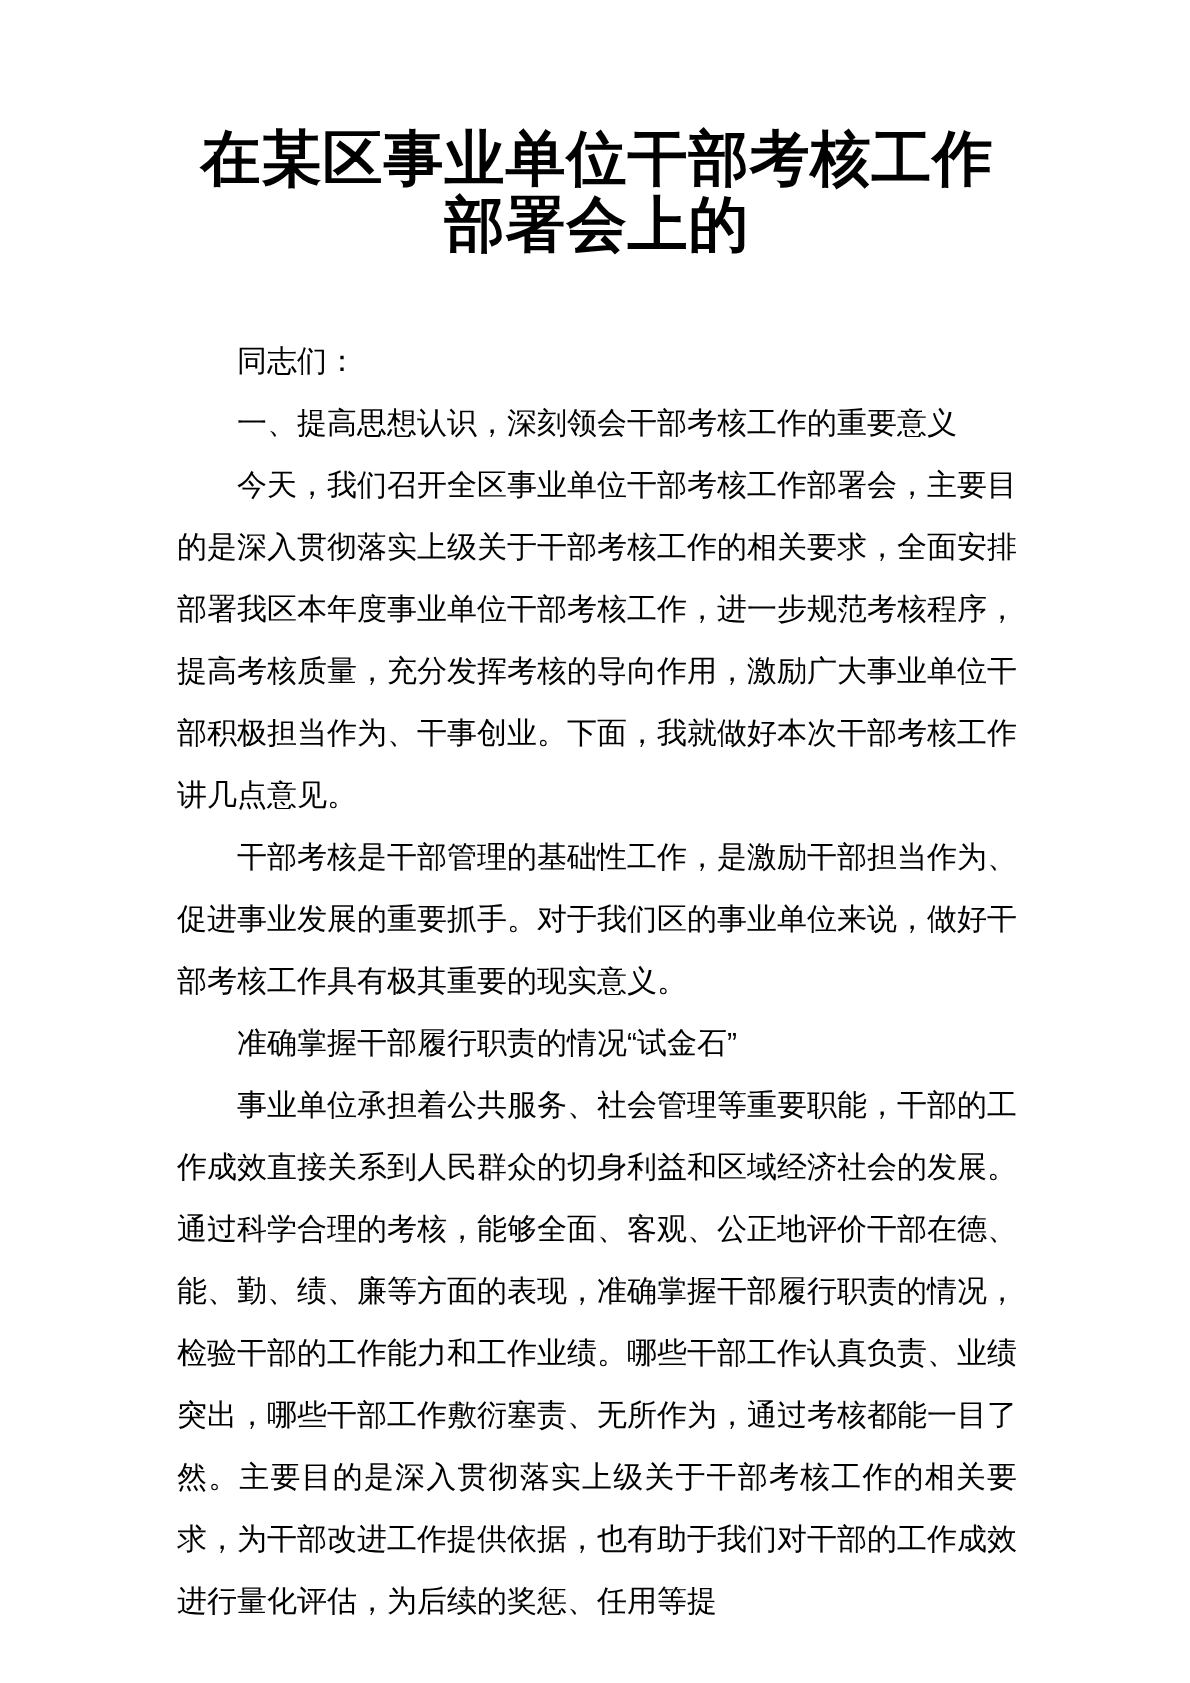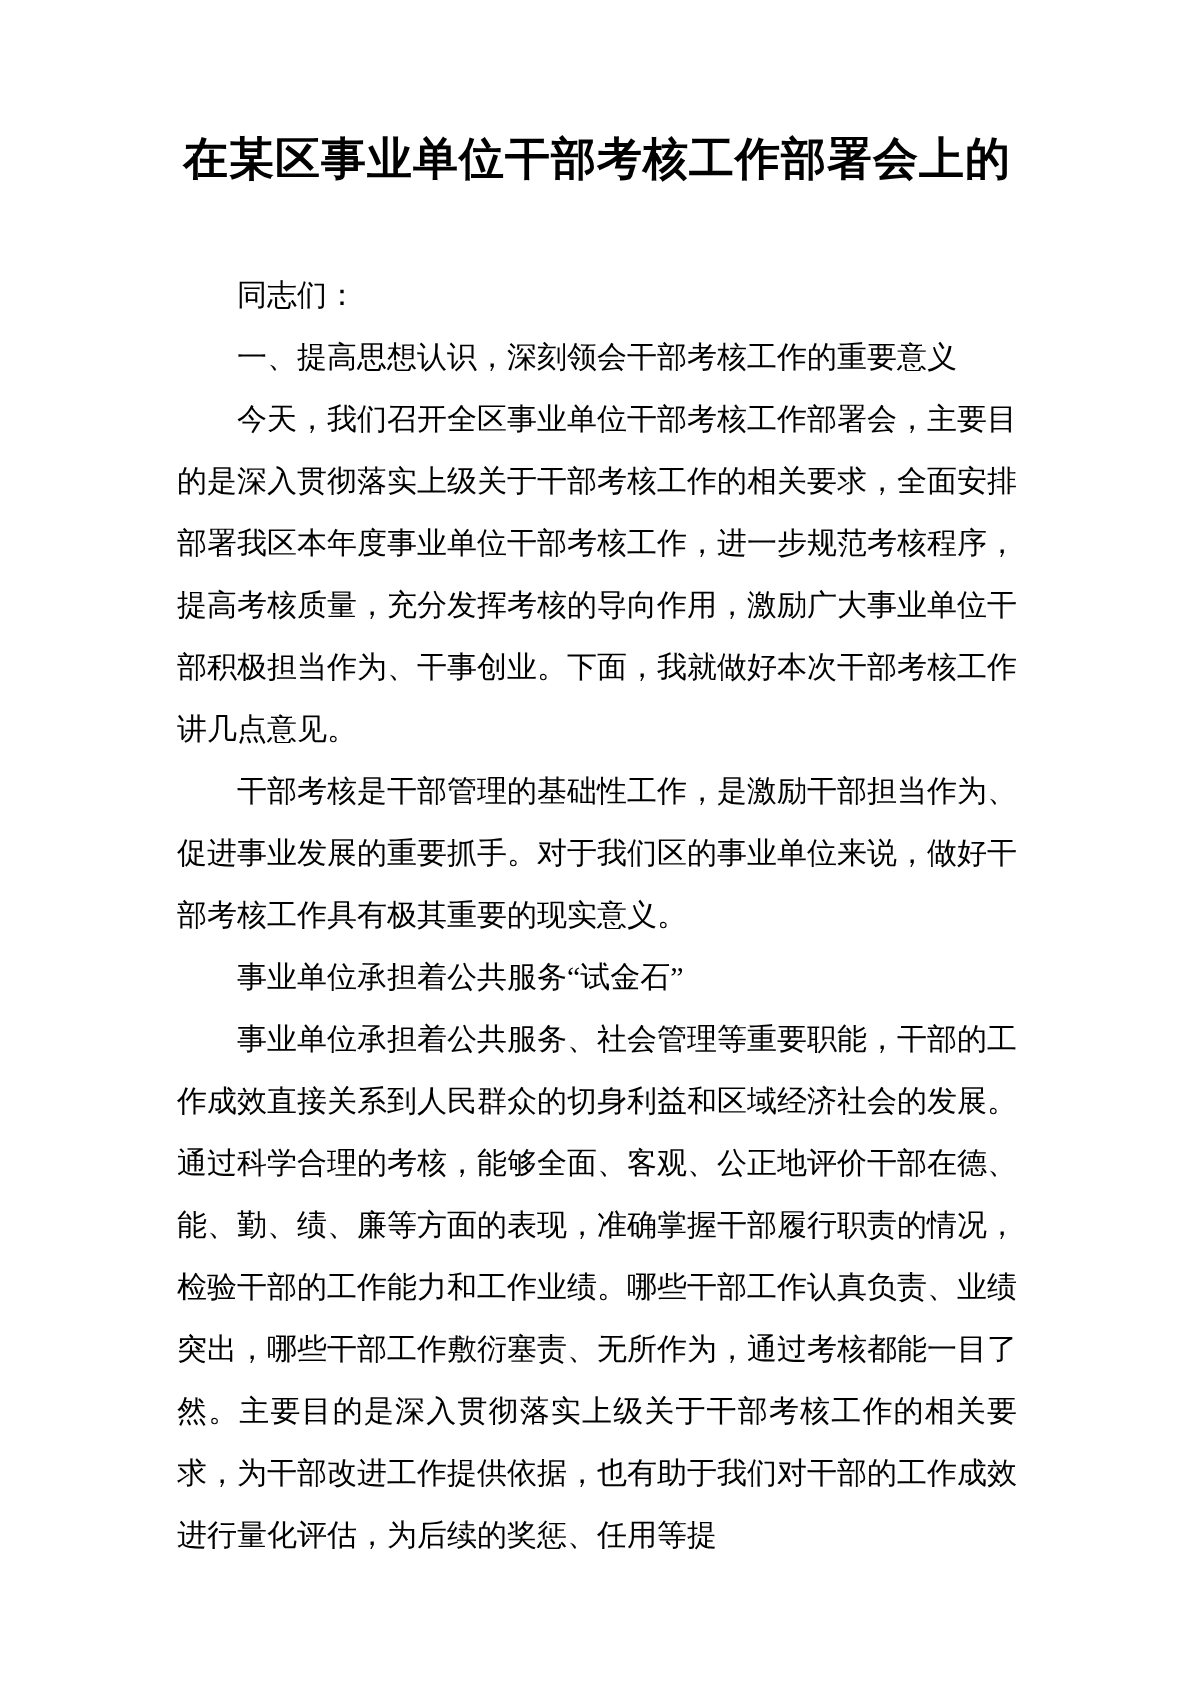--- a/index.html
+++ b/index.html
@@ -15,32 +15,32 @@
     background: #ffffff;
     box-sizing: border-box;
     padding: 126px 173px 0 177px;
     color: #000000;
     overflow: hidden;
   }
   .doc-title {
     margin: 0;
     font-family: "Liberation Sans", "DejaVu Sans", sans-serif;
     font-weight: 700;
-    font-size: 45px;
+    font-size: 60px;
     line-height: 66px;
     text-align: center;
     letter-spacing: 1px;
     color: #000000;
   }
   .doc-title .title-line {
     display: block;
   }
   .doc-body {
     margin-top: 72px;
-    font-family: Liberation Serif, serif;
+    font-family: Liberation Sans, sans-serif;
     font-size: 30px;
     line-height: 62px;
     text-align: justify;
     color: #000000;
   }
   .para {
     margin: 0;
     text-indent: 2em;
     word-break: break-all;
   }
@@ -52,17 +52,17 @@
 
   <h1 class="doc-title">
     <span class="title-line">在某区事业单位干部考核工作部署会上的</span>
   </h1>
 
   <div class="doc-body">
     <p class="para">同志们：</p>
     <p class="para">一、提高思想认识，深刻领会干部考核工作的重要意义</p>
     <p class="para">今天，我们召开全区事业单位干部考核工作部署会，主要目的是深入贯彻落实上级关于干部考核工作的相关要求，全面安排部署我区本年度事业单位干部考核工作，进一步规范考核程序，提高考核质量，充分发挥考核的导向作用，激励广大事业单位干部积极担当作为、干事创业。下面，我就做好本次干部考核工作讲几点意见。</p>
     <p class="para">干部考核是干部管理的基础性工作，是激励干部担当作为、促进事业发展的重要抓手。对于我们区的事业单位来说，做好干部考核工作具有极其重要的现实意义。</p>
-    <p class="para">事业单位承担着公共服务“试金石”</p>
+    <p class="para">准确掌握干部履行职责的情况“试金石”</p>
     <p class="para">事业单位承担着公共服务、社会管理等重要职能，干部的工作成效直接关系到人民群众的切身利益和区域经济社会的发展。通过科学合理的考核，能够全面、客观、公正地评价干部在德、能、勤、绩、廉等方面的表现，准确掌握干部履行职责的情况，检验干部的工作能力和工作业绩。哪些干部工作认真负责、业绩突出，哪些干部工作敷衍塞责、无所作为，通过考核都能一目了然。主要目的是深入贯彻落实上级关于干部考核工作的相关要求，为干部改进工作提供依据，也有助于我们对干部的工作成效进行量化评估，为后续的奖惩、任用等提</p>
   </div>
 
 </div>
 
 </body></html>

